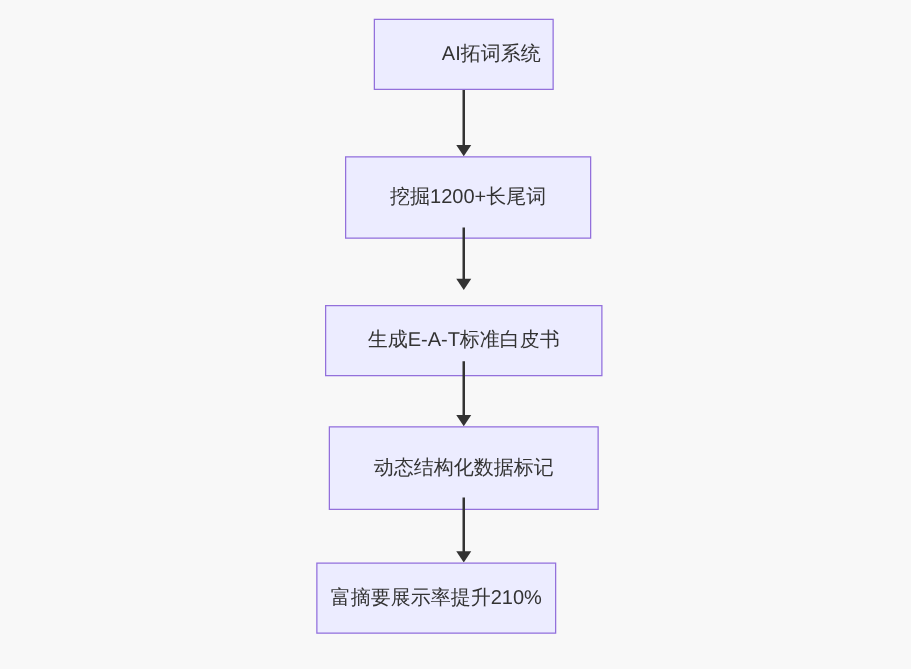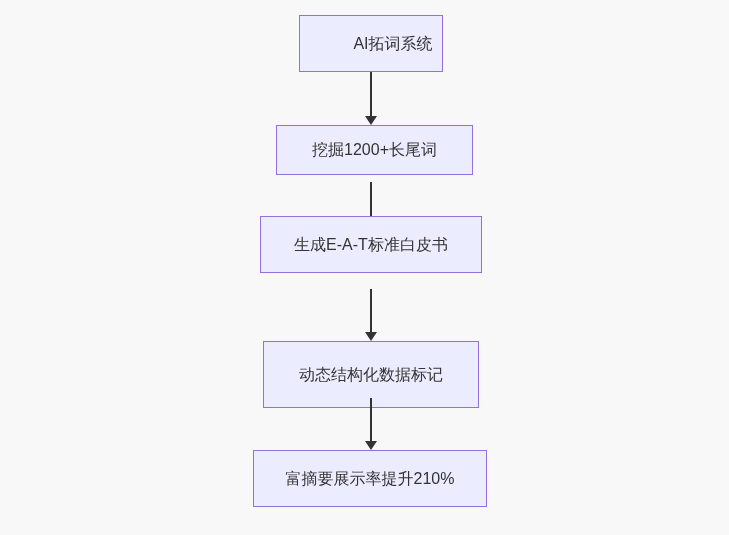--- a/index.html
+++ b/index.html
@@ -24,24 +24,24 @@
     align-items: center;
     justify-content: center;
   }
   .node-label {
     color: #333333;
     font-size: 16px;
     line-height: 1.2;
     white-space: nowrap;
   }
   .n1 { left: 299px; top: 15px;  width: 144px; height: 57px; padding-left: 44px; }
-  .n2 { left: 276px; top: 125px; width: 197px; height: 50px; }
-  .n3 { left: 260px; top: 216px; width: 222px; height: 57px; text-align: center; }
+  .n2 { left: 276px; top: 125px; width: 197px; height: 66px; }
+  .n3 { left: 260px; top: 244px; width: 222px; height: 57px; text-align: center; }
   .n4 { left: 263px; top: 341px; width: 216px; height: 67px; }
-  .n5 { left: 253px; top: 450px; width: 234px; height: 57px; text-align: center; }
+  .n5 { left: 253px; top: 450px; width: 192px; height: 57px; text-align: center; }
 
   .arrow {
     position: absolute;
     left: 365px;           
     width: 12px;
     display: flex;
     flex-direction: column;
     align-items: center;
   }
   .a1 { top: 72px;  height: 53px; }

